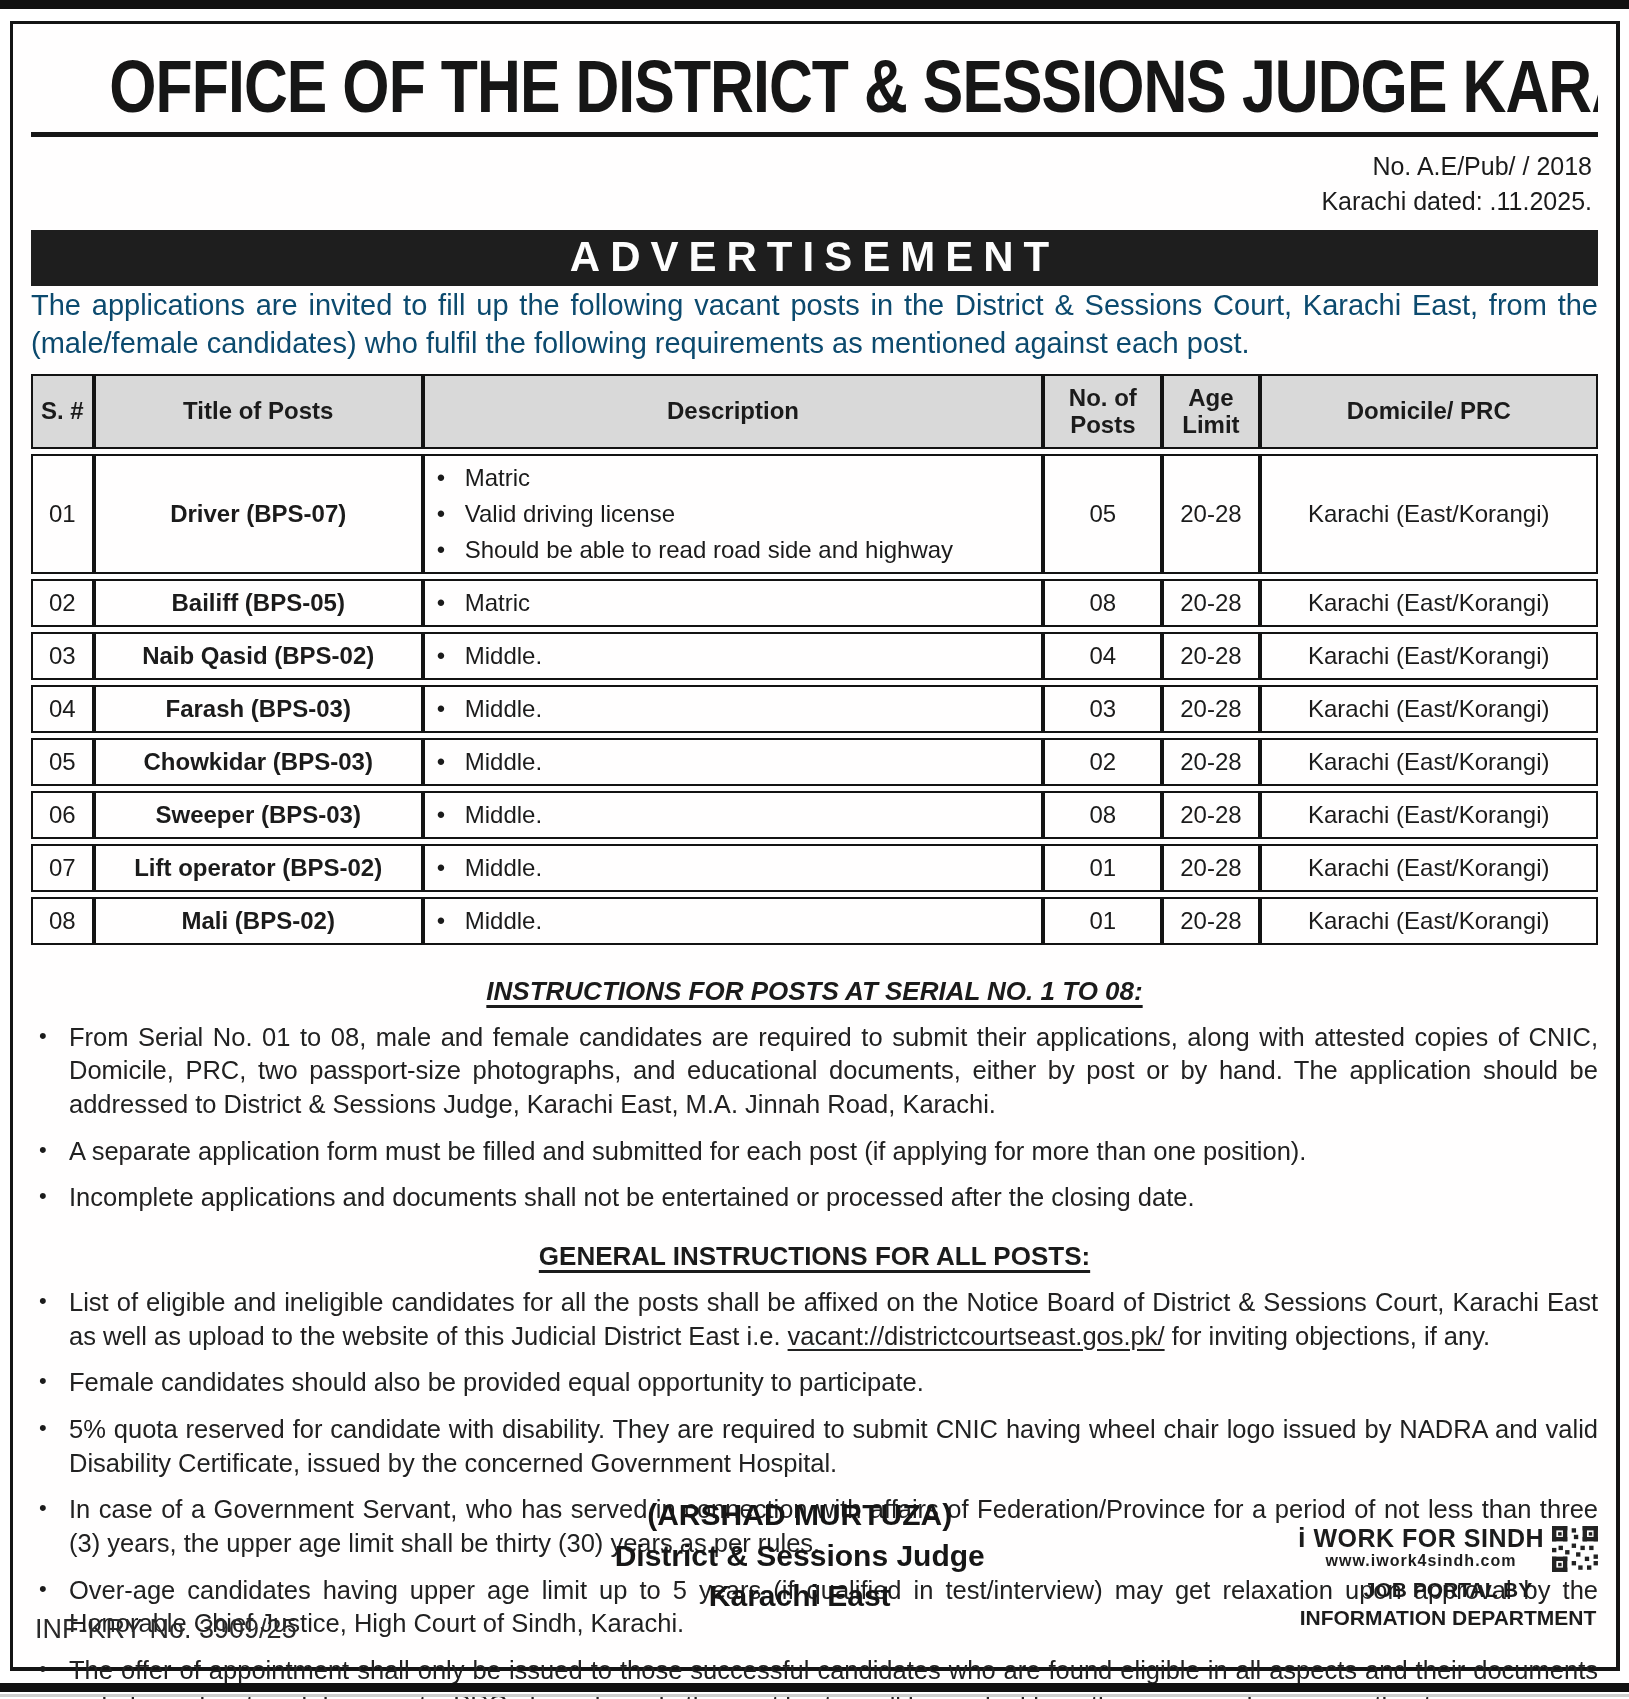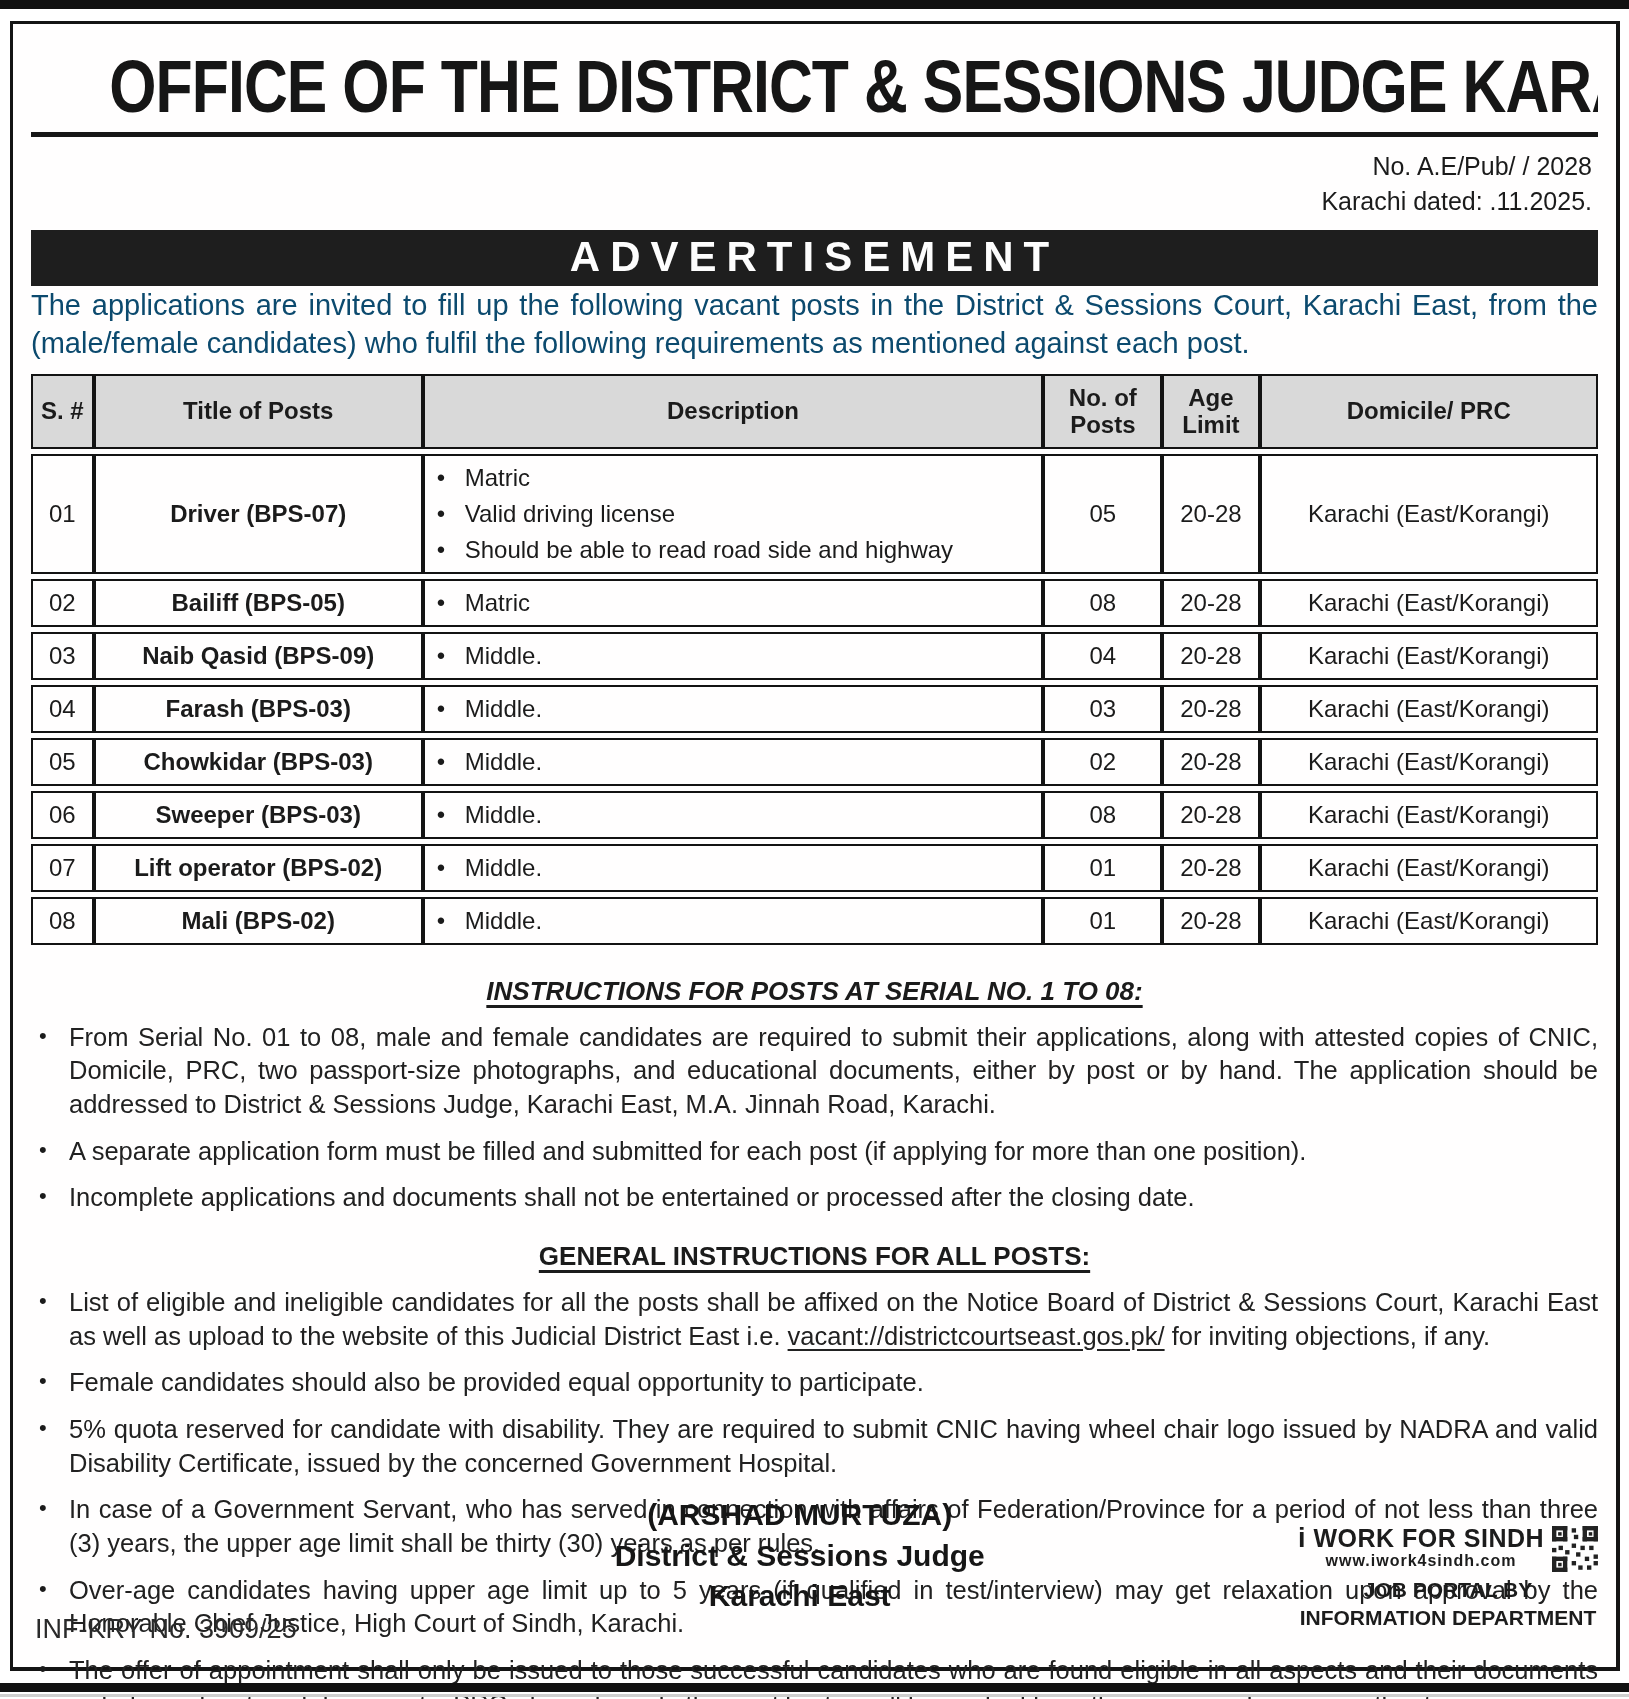--- a/index.html
+++ b/index.html
@@ -73,21 +73,21 @@
 <div class="topbar"></div>
 
 <div class="doc">
 
   <div class="main-title-wrap">
     <div class="main-title">OFFICE OF THE DISTRICT &amp; SESSIONS JUDGE KARACHI EAST</div>
   </div>
   <div class="title-rule"></div>
 
   <div class="ref-block">
-    <div>No. A.E/Pub/  / 2028</div>
+    <div>No. A.E/Pub/  / 2018</div>
     <div>Karachi dated:    .11.2025.</div>
   </div>
 
   <div class="banner">ADVERTISEMENT</div>
 
   <p class="intro">The applications are invited to fill up the following vacant posts in the District &amp; Sessions Court, Karachi East, from the (male/female candidates) who fulfil the following requirements as mentioned against each post.</p>
 
   <table class="posts">
     <colgroup>
       <col class="c-sno">
@@ -137,21 +137,21 @@
               <span class="desc-bullet">•</span>
               <span>Matric</span>
             </div>
           </td>
           <td class="c">08</td>
           <td class="c">20-28</td>
           <td class="c">Karachi (East/Korangi)</td>
         </tr>
         <tr>
           <td class="c">03</td>
-          <td class="title-cell">Naib Qasid (BPS-09)</td>
+          <td class="title-cell">Naib Qasid (BPS-02)</td>
           <td class="desc-cell">
             <div class="desc-line">
               <span class="desc-bullet">•</span>
               <span>Middle.</span>
             </div>
           </td>
           <td class="c">04</td>
           <td class="c">20-28</td>
           <td class="c">Karachi (East/Korangi)</td>
         </tr>

